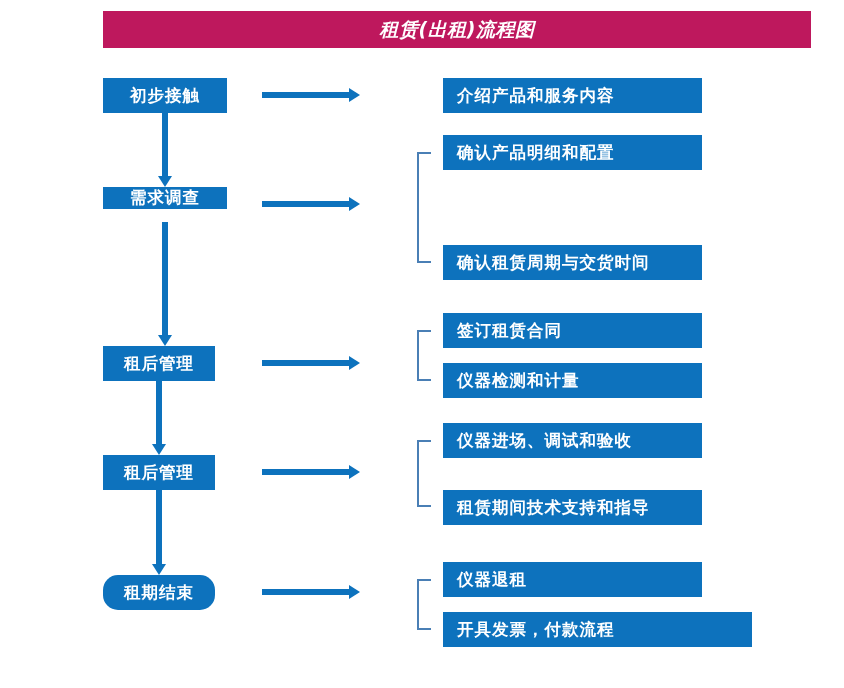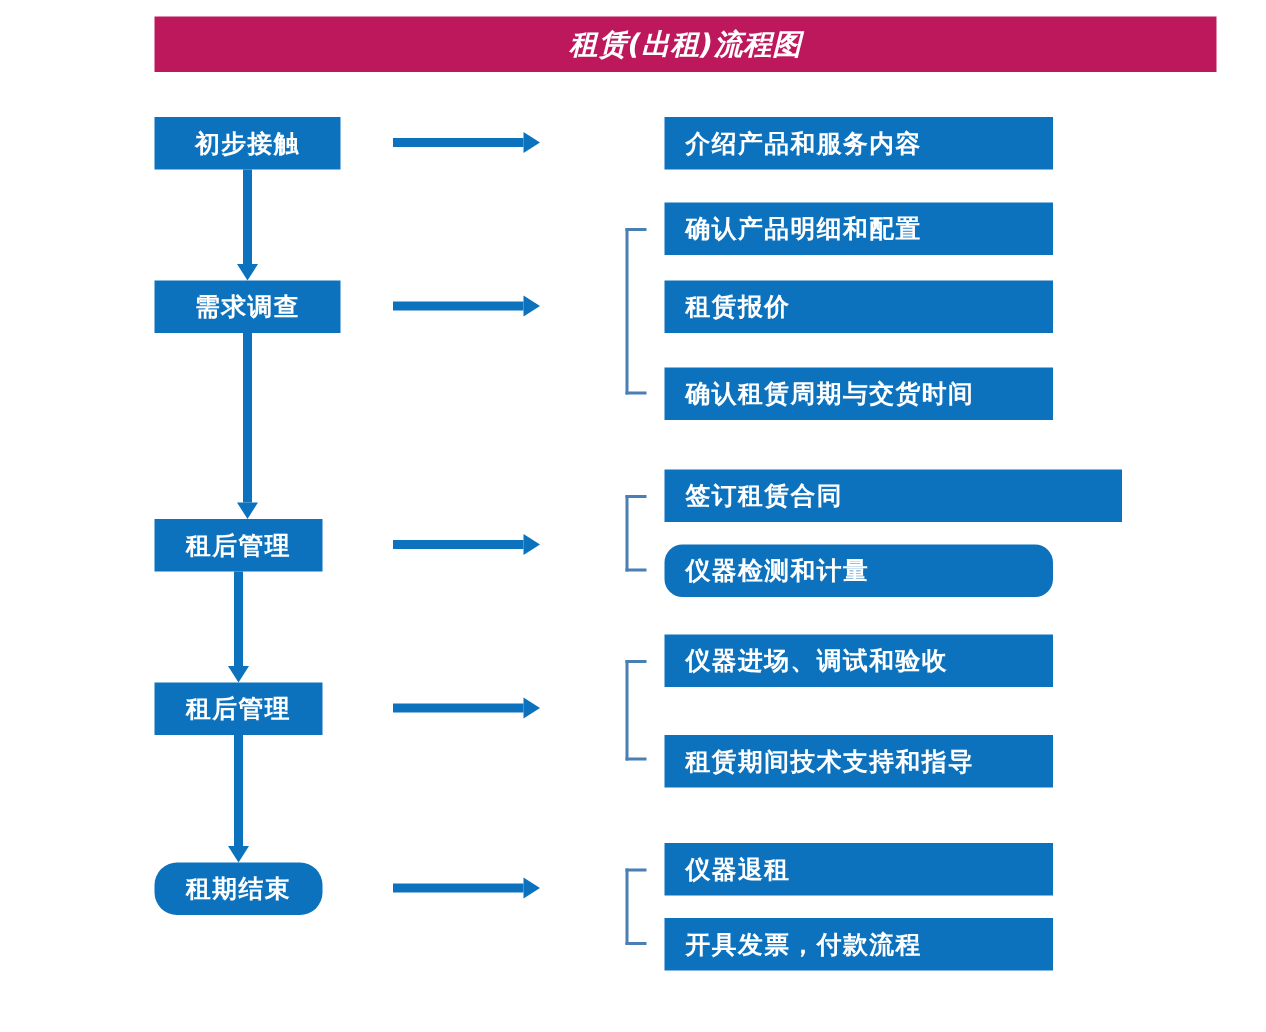--- a/index.html
+++ b/index.html
@@ -119,21 +119,21 @@
 </style>
 </head>
 <body>
 
 <div id="canvas">
 
   <div class="title-bar">租赁(出租)流程图</div>
 
   <div class="node stage" style="left:103px; top:78px; width:124px; height:35px;">初步接触</div>
 
-  <div class="node stage" style="left:103px; top:187px; width:124px; height:35px;">需求调查</div>
+  <div class="node stage" style="left:103px; top:187px; width:124px; height:22px;">需求调查</div>
 
   <div class="node stage" style="left:103px; top:346px; width:112px; height:35px;">租后管理</div>
 
   <div class="node stage" style="left:103px; top:455px; width:112px; height:35px;">租后管理</div>
 
   <div class="node stage" style="left:103px; top:575px; width:112px; height:35px;border-radius:15px;">租期结束</div>
 
   <div class="down-arrow" style="left:165px; top:113px;">
     <div class="shaft" style="height:63px;"></div>
     <div class="head" style="top:63px;"></div>
@@ -184,29 +184,28 @@
   <div class="bracket" style="left:417px; top:330px; width:14px; height:51px;"></div>
 
   <div class="bracket" style="left:417px; top:440px; width:14px; height:67px;"></div>
 
   <div class="bracket" style="left:417px; top:579px; width:14px; height:51px;"></div>
 
   <div class="node detail" style="left:443px; top:78px; width:259px; height:35px;">介绍产品和服务内容</div>
 
   <div class="node detail" style="left:443px; top:135px; width:259px; height:35px;">确认产品明细和配置</div>
 
-  <div class="node detail" style="left:443px; top:187px; width:259px; height:35px;">租赁报价</div>
 
   <div class="node detail" style="left:443px; top:245px; width:259px; height:35px;">确认租赁周期与交货时间</div>
 
-  <div class="node detail" style="left:443px; top:313px; width:305px; height:35px;">签订租赁合同</div>
-
-  <div class="node detail" style="left:443px; top:363px; width:259px; height:35px;border-radius:12px;">仪器检测和计量</div>
+  <div class="node detail" style="left:443px; top:313px; width:259px; height:35px;">签订租赁合同</div>
+
+  <div class="node detail" style="left:443px; top:363px; width:259px; height:35px;">仪器检测和计量</div>
 
   <div class="node detail" style="left:443px; top:423px; width:259px; height:35px;">仪器进场、调试和验收</div>
 
   <div class="node detail" style="left:443px; top:490px; width:259px; height:35px;">租赁期间技术支持和指导</div>
 
   <div class="node detail" style="left:443px; top:562px; width:259px; height:35px;">仪器退租</div>
 
-  <div class="node detail" style="left:443px; top:612px; width:259px; height:35px;">开具发票，付款流程</div>
+  <div class="node detail" style="left:443px; top:612px; width:309px; height:35px;">开具发票，付款流程</div>
 
 </div>
 
 </body></html>

